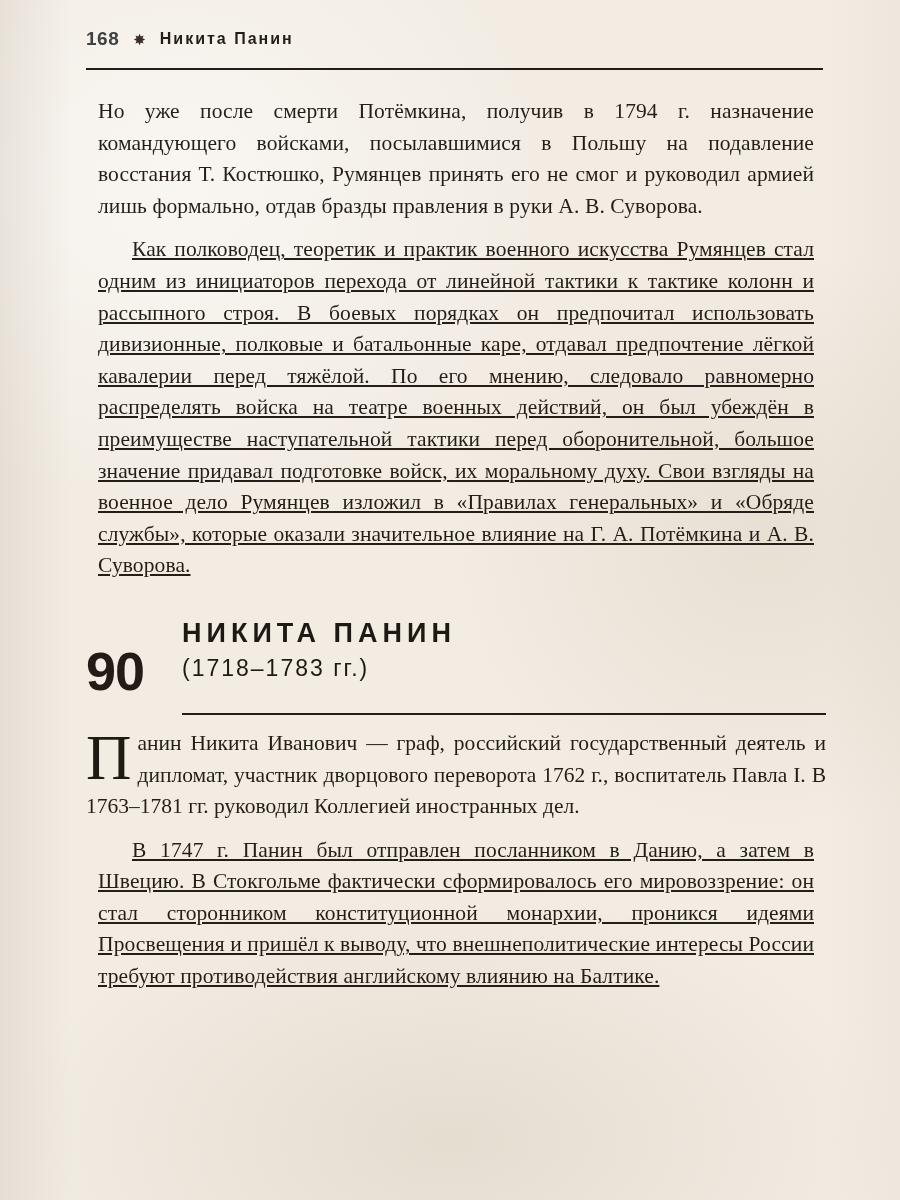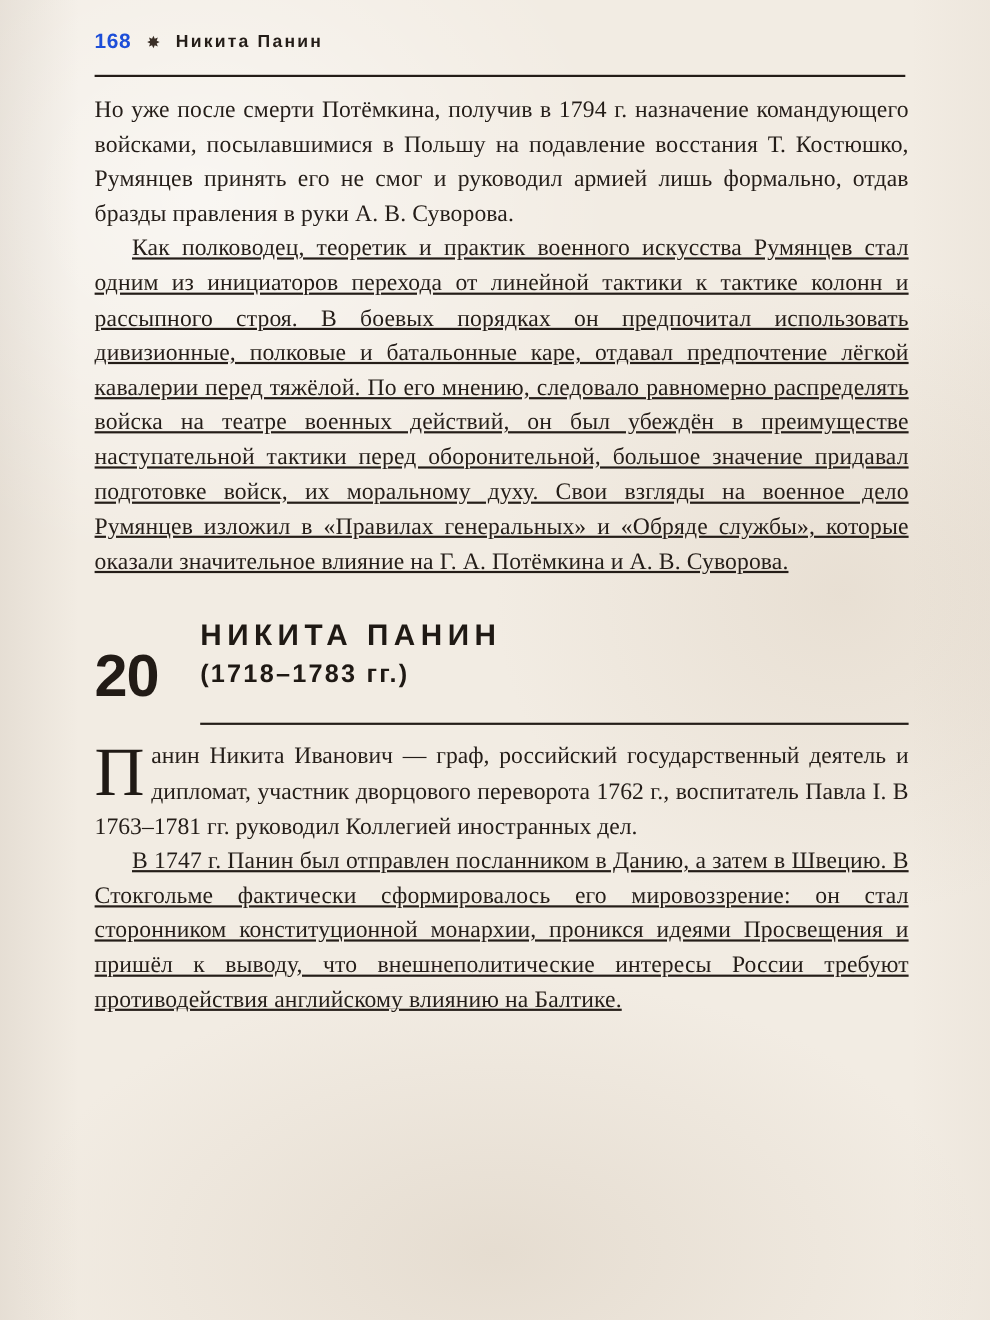--- a/index.html
+++ b/index.html
@@ -48,21 +48,21 @@
     right: 86px;
     display: flex;
     align-items: center;
     gap: 14px;
     font-family: "Liberation Sans", sans-serif;
   }
   .runhead .folio {
     font-size: 19px;
     font-weight: 700;
     letter-spacing: 0.5px;
-    color: #1d4ed8;
+    color: #404040;
   }
   .runhead .star {
     font-size: 15px;
     color: #3a2f27;
     line-height: 1;
   }
   .runhead .title {
     font-size: 16px;
     font-weight: 700;
     letter-spacing: 2.0px;
@@ -79,21 +79,21 @@
   }
 
   
   .body {
     position: absolute;
     top: 84px;
     left: 86px;
     width: 740px;
   }
   p.para {
-    margin: 0;
+    margin: 12px;
     font-size: 21.5px;
     line-height: 31.6px;
     text-align: justify;
     text-justify: inter-word;
     letter-spacing: 0.1px;
     color: #241d18;
     hyphens: manual;
   }
   p.para.indent {
     text-indent: 34px;
@@ -126,21 +126,21 @@
     font-family: "Liberation Sans", sans-serif;
     font-size: 27px;
     font-weight: 700;
     letter-spacing: 5px;
     color: #1f1914;
     line-height: 34px;
   }
   .chapter .chap-dates {
     font-family: "Liberation Sans", sans-serif;
     font-size: 23px;
-    font-weight: 700;
+    font-weight: 400;
     letter-spacing: 2px;
     color: #1f1914;
     line-height: 32px;
     margin-top: 2px;
   }
   .chapter .hr-under {
     position: absolute;
     left: 96px;
     right: 0;
     top: 97px;
@@ -180,21 +180,21 @@
     </div>
 
     <div class="rule-top"></div>
 
     <div class="body">
 
       <p class="para">Но уже после смерти Потёмкина, получив в 1794 г. назначение командующего войсками, посылавшимися в Польшу на подавление восстания Т. Костюшко, Румянцев принять его не смог и руководил армией лишь формально, отдав бразды правления в руки А. В. Суворова.</p>
       <p class="para indent">Как полководец, теоретик и практик военного искусства Румянцев стал одним из инициаторов перехода от линейной тактики к тактике колонн и рассыпного строя. В боевых порядках он предпочитал использовать дивизионные, полковые и батальонные каре, отдавал предпочтение лёгкой кавалерии перед тяжёлой. По его мнению, следовало равномерно распределять войска на театре военных действий, он был убеждён в преимуществе наступательной тактики перед оборонительной, большое значение придавал подготовке войск, их моральному духу. Свои взгляды на военное дело Румянцев изложил в «Правилах генеральных» и «Обряде службы», которые оказали значительное влияние на Г. А. Потёмкина и А. В. Суворова.</p>
 
       <div class="chapter">
-        <div class="num">20</div>
+        <div class="num">90</div>
         <div class="headbox">
           <div class="chap-title">НИКИТА ПАНИН</div>
           <div class="chap-dates">(1718–1783 гг.)</div>
         </div>
         <div class="hr-under"></div>
       </div>
 
       <p class="dropcap-para">
         <span class="dropcap">П</span><span>анин Никита Иванович — граф, российский государственный деятель и дипломат, участник дворцового переворота 1762 г., воспитатель Павла I. В 1763–1781 гг. руководил Коллегией иностранных дел.</span>
       </p>

